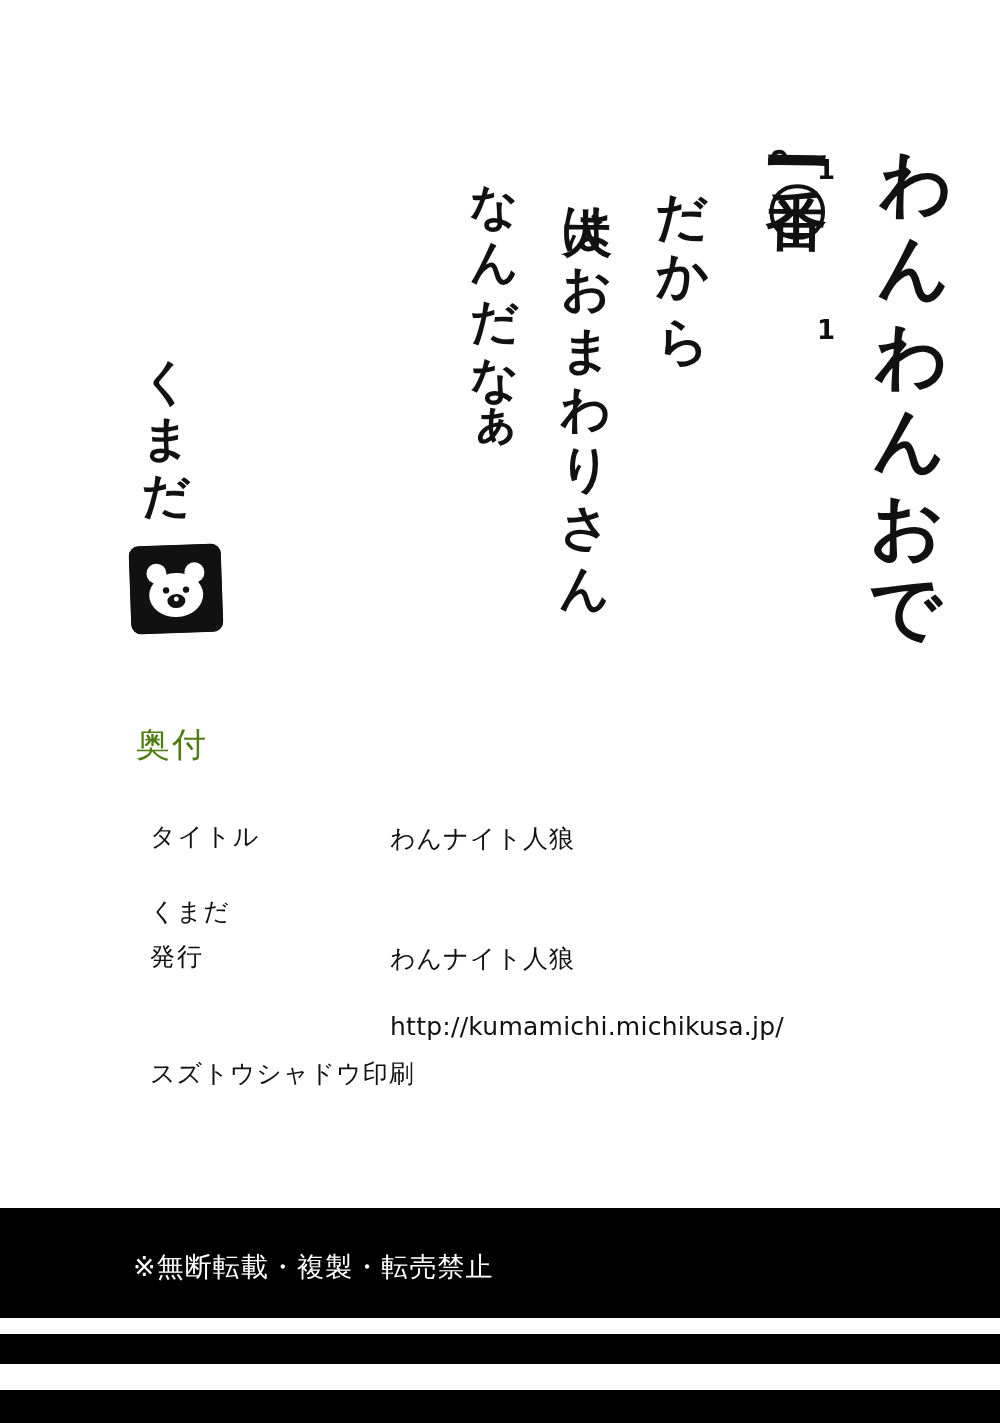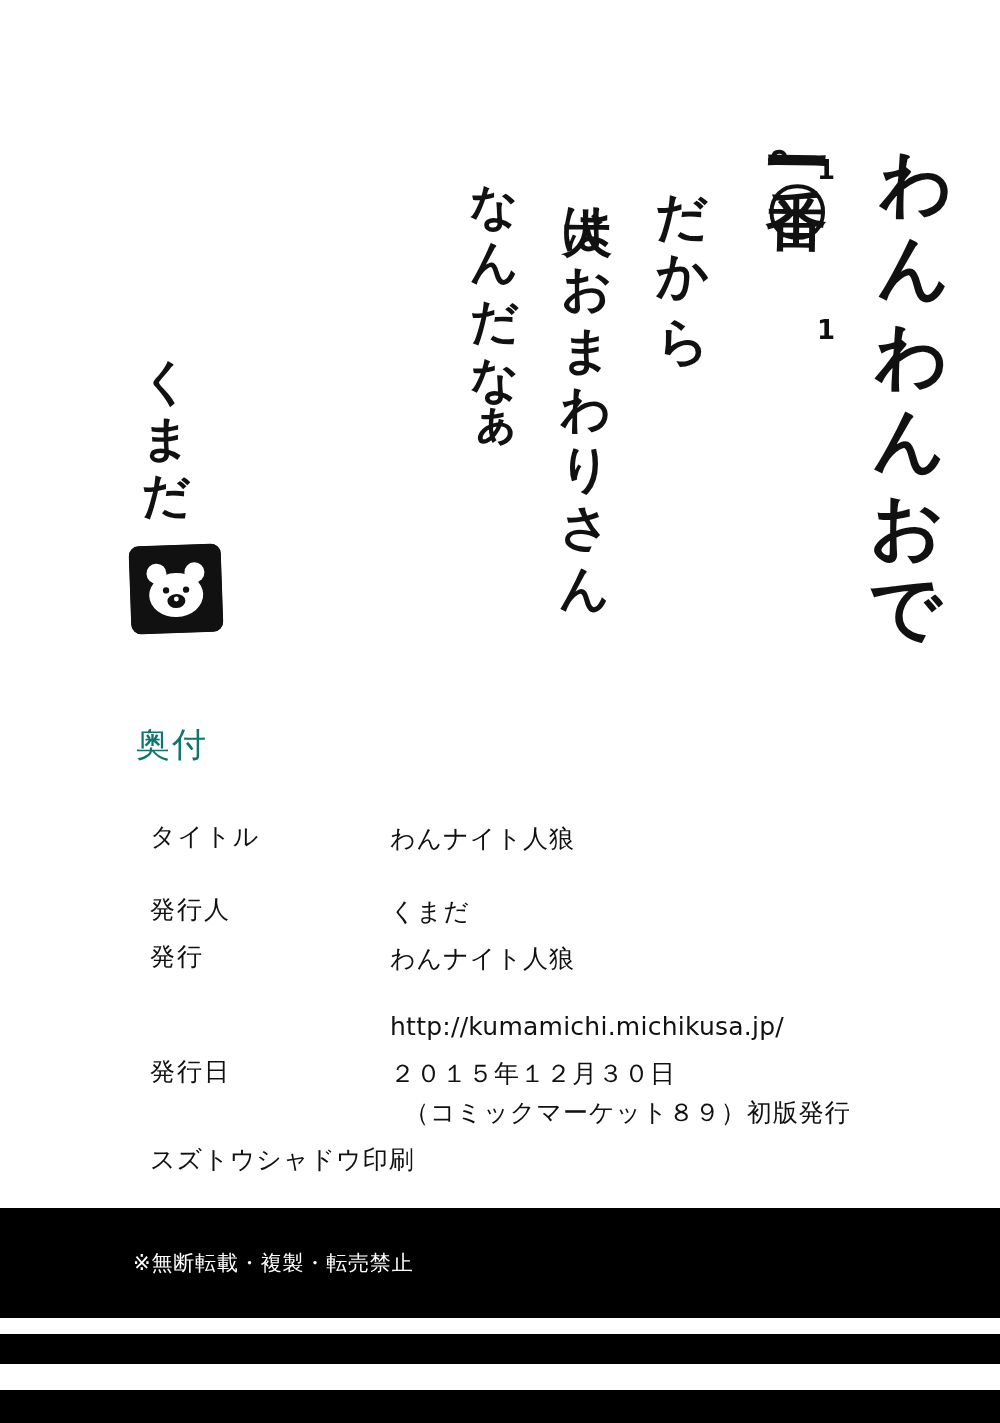--- a/index.html
+++ b/index.html
@@ -109,21 +109,21 @@
   .stamp svg { display:block; }
 
   
   .colophon-title {
     position: absolute;
     left: 136px;
     top: 722px;
     font-size: 34px;
     font-weight: 400;
     letter-spacing: 0.06em;
-    color: #0f766e;
+    color: #4d7c0f;
     font-family: "DejaVu Sans", sans-serif;
   }
 
   .colophon {
     position: absolute;
     left: 150px;
     top: 820px;
     width: 760px;
     font-family: "DejaVu Sans", sans-serif;
     font-size: 25px;
@@ -164,21 +164,21 @@
   }
   .bar-1 { top: 1208px; height: 110px; }
   .bar-2 { top: 1334px; height: 30px; }
   .bar-3 { top: 1390px; height: 33px; }
 
   .notice {
     position: absolute;
     left: 133px;
     top: 1249px;
     font-family: "DejaVu Sans", sans-serif;
-    font-size: 21px;
+    font-size: 27px;
     color: #ffffff;
     letter-spacing: 0.04em;
   }
 </style>
 </head>
 <body>
 
 <div class="page">
 
   <div class="vtext-area">
@@ -210,39 +210,31 @@
   <div class="colophon-title">奥付</div>
 
   <div class="colophon">
 
     <div class="crow gap-big">
       <div class="ckey">タイトル</div>
       <div class="cval">わんナイト人狼</div>
     </div>
 
     <div class="crow">
-      <div class="ckey">発行人</div>
       <div class="cval">くまだ</div>
     </div>
 
     <div class="crow">
       <div class="ckey">発行</div>
       <div class="cval">
         <span>わんナイト人狼</span>
         <span class="url">http://kumamichi.michikusa.jp/</span>
       </div>
     </div>
 
-    <div class="crow">
-      <div class="ckey">発行日</div>
-      <div class="cval">
-        <span>２０１５年１２月３０日</span>
-        <span class="sub">（コミックマーケット８９）初版発行</span>
-      </div>
-    </div>
 
     <div class="crow">
       <div class="cval">スズトウシャドウ印刷</div>
     </div>
 
   </div>
 
   <div class="bar-black bar-1"></div>
   <div class="notice">※無断転載・複製・転売禁止</div>
   <div class="bar-black bar-2"></div>

